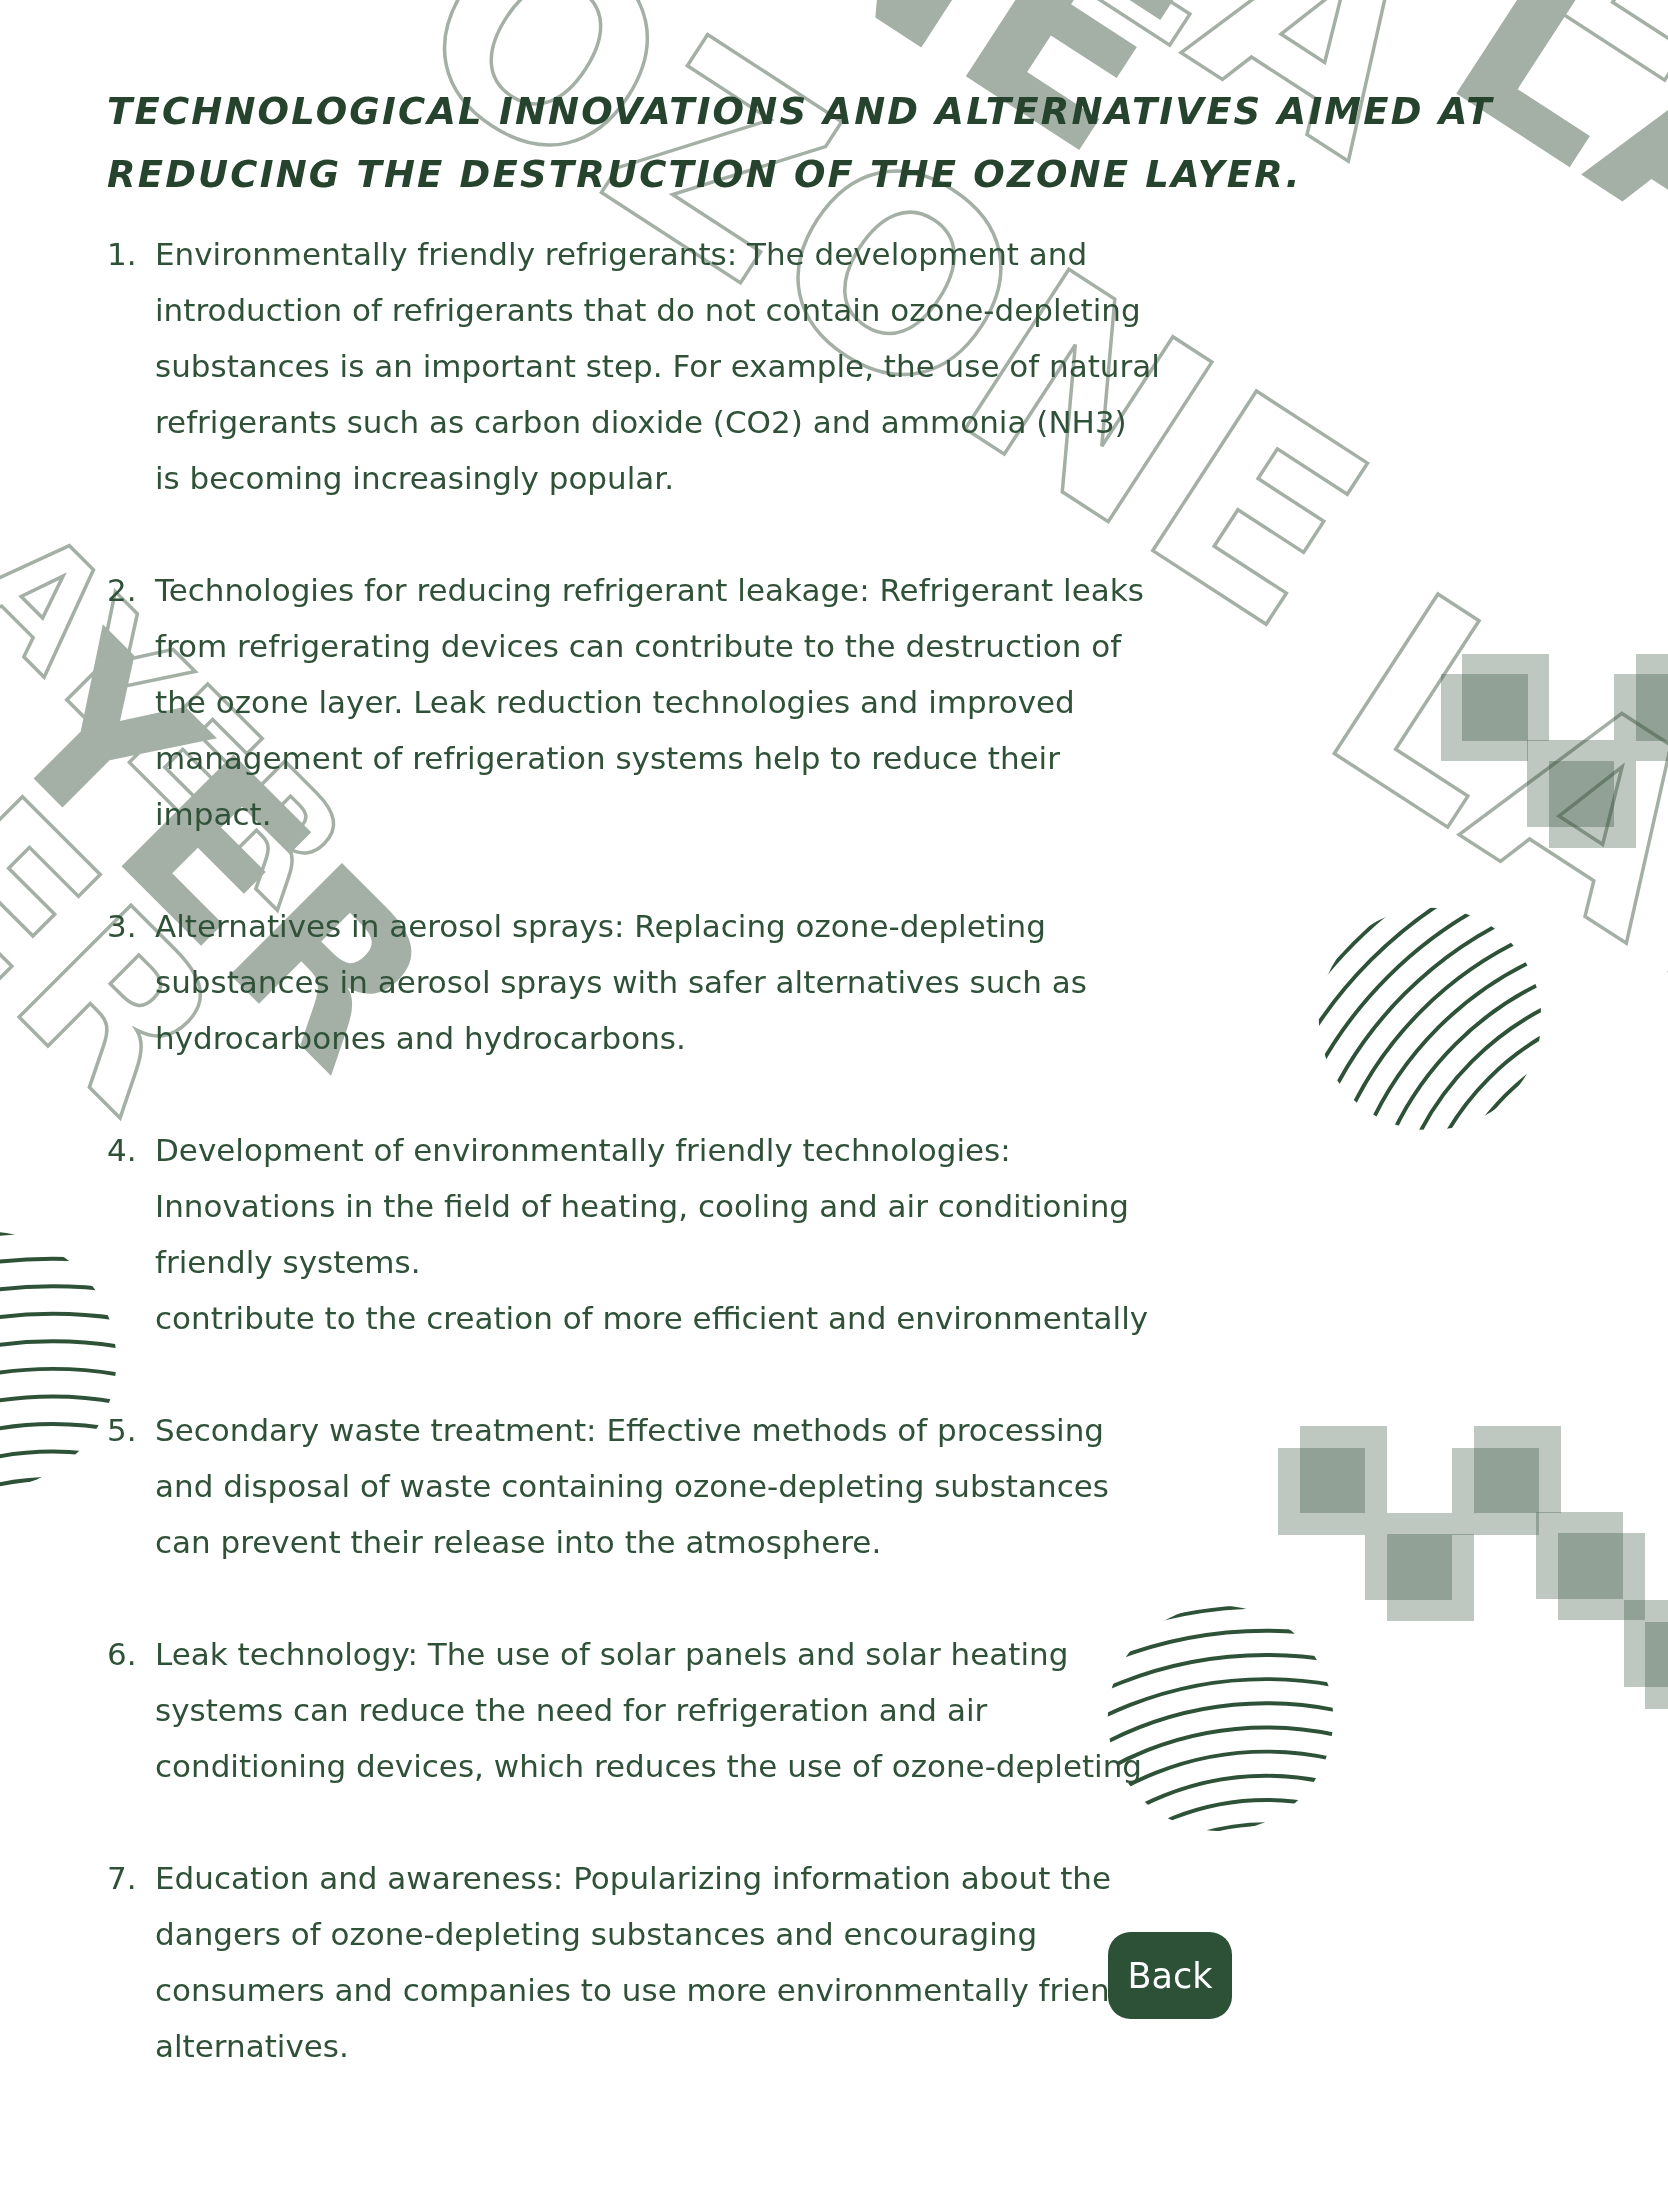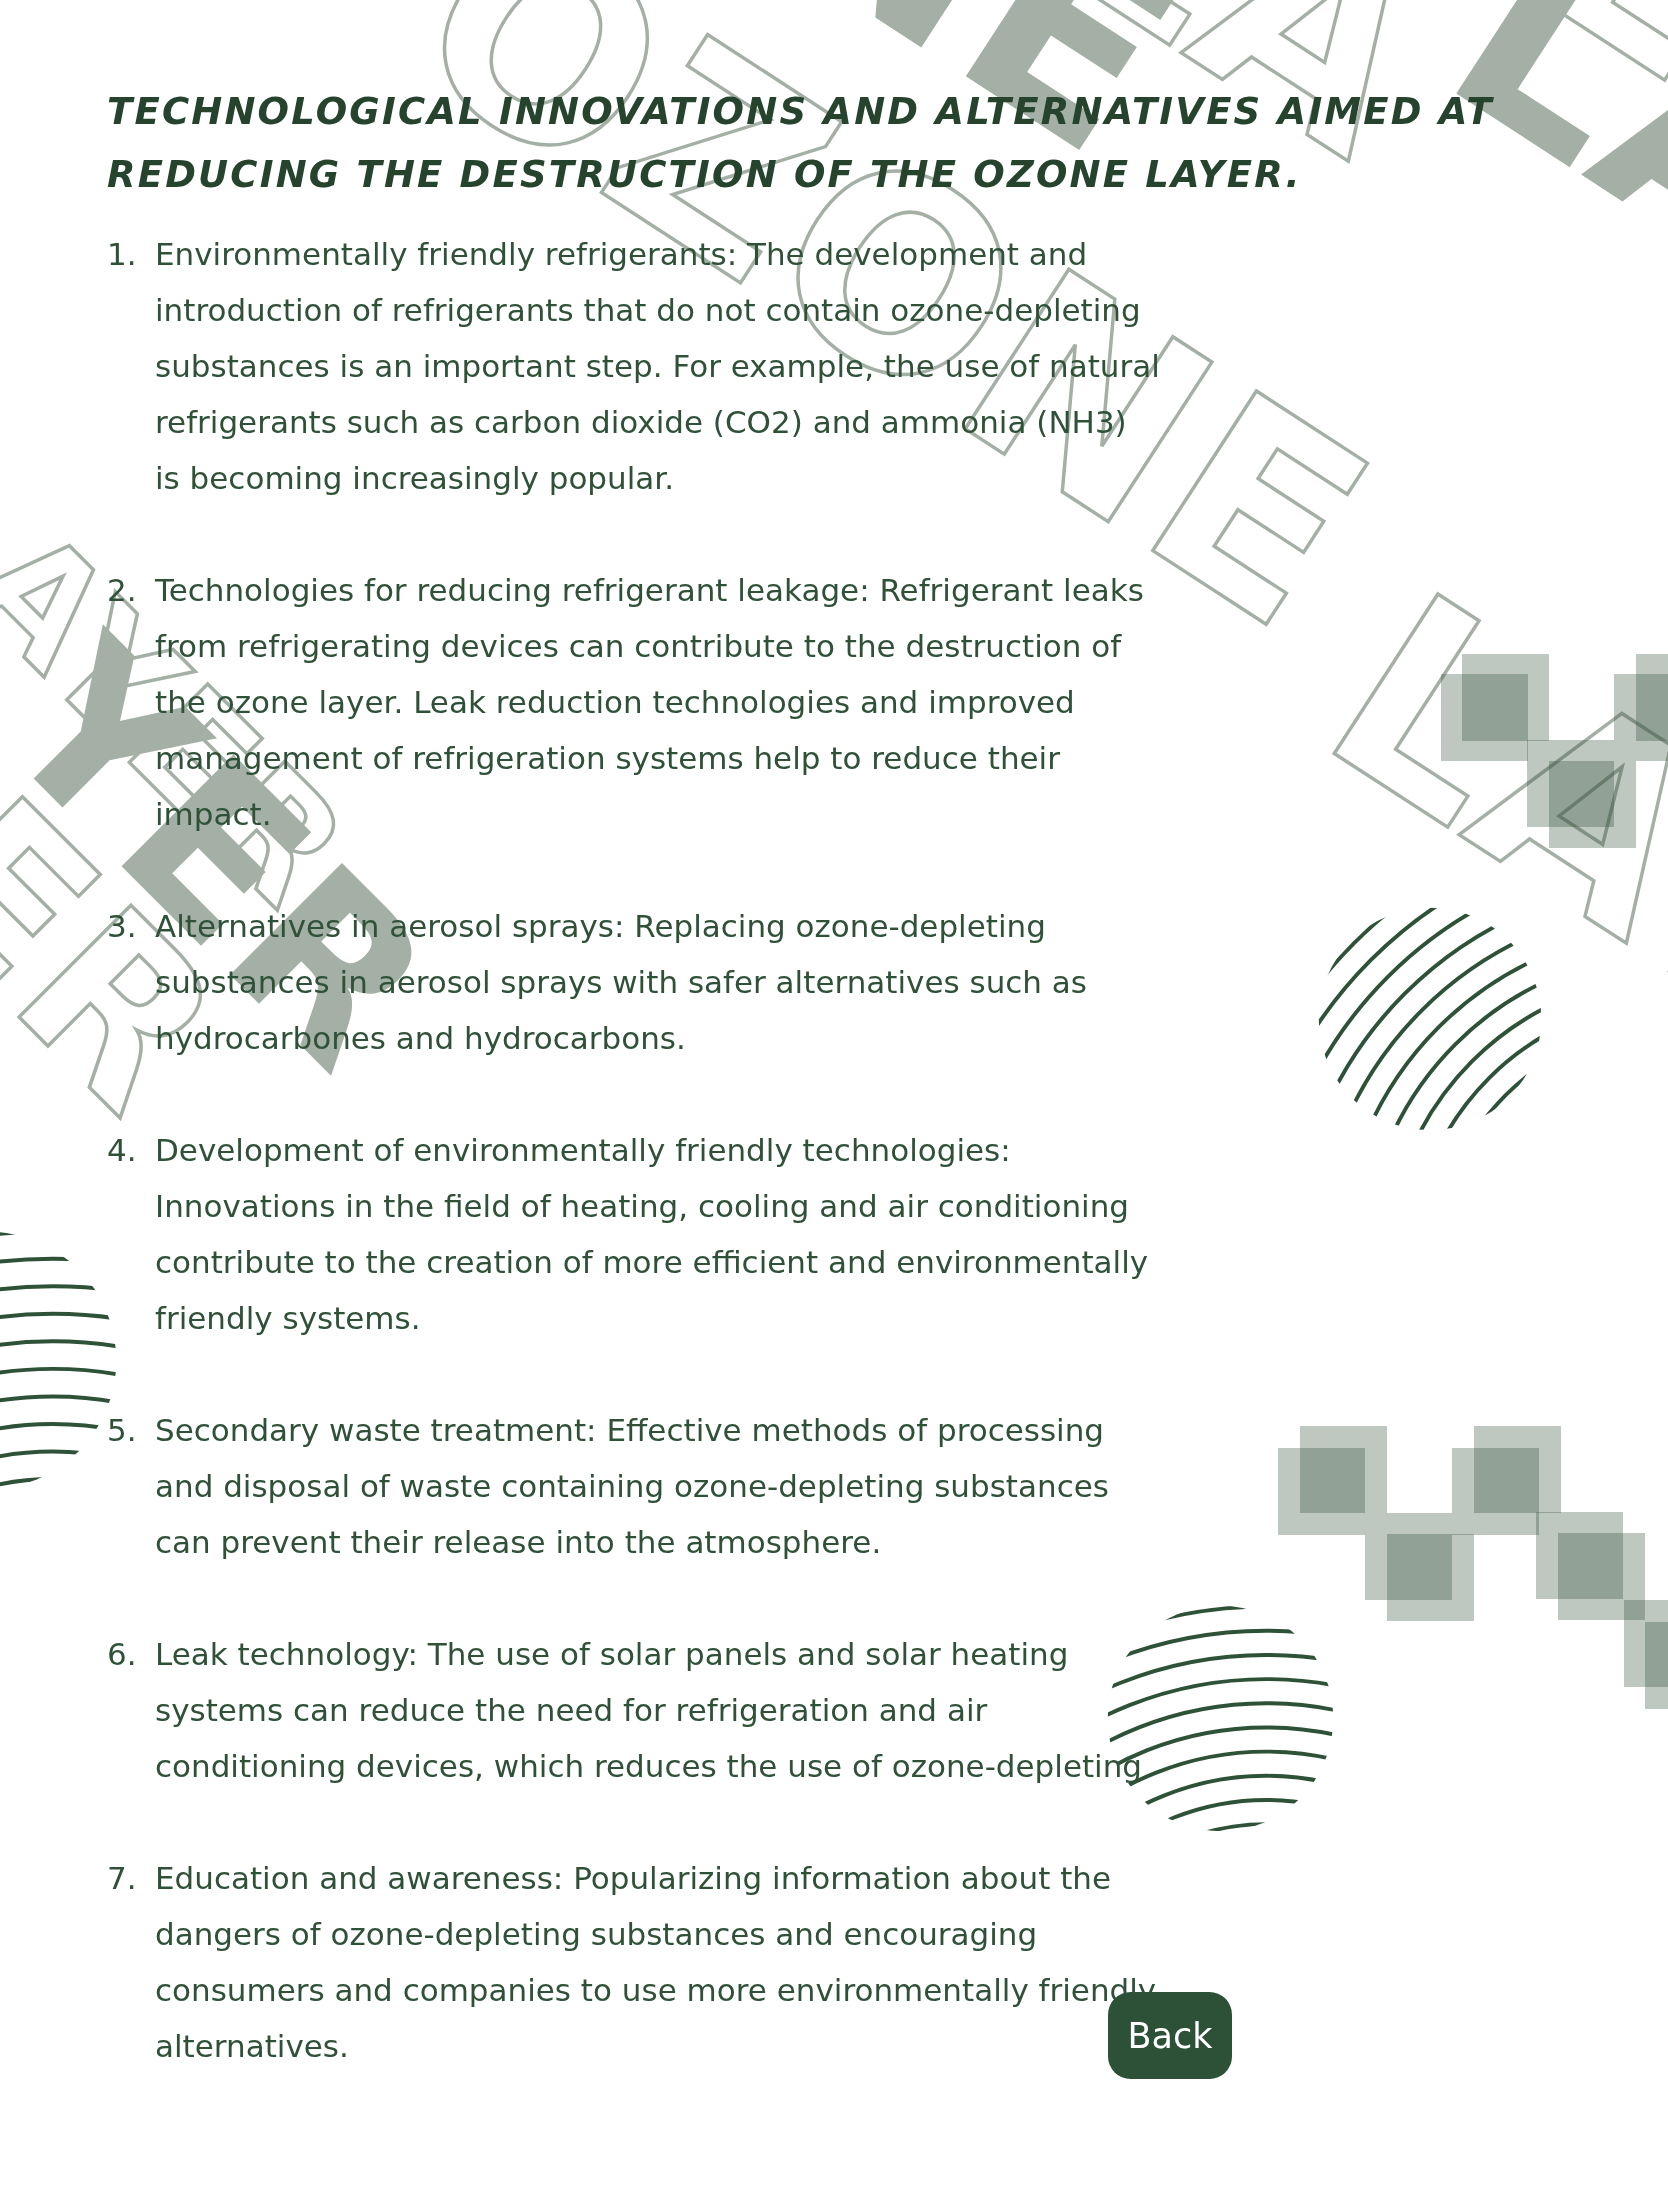--- a/index.html
+++ b/index.html
@@ -43,21 +43,21 @@
     position:absolute;left:107px;top:226px;z-index:2;
     margin:0;padding:0;list-style:none;
     font-size:31px;line-height:56px;
     color:var(--body);
   }
   .list li{display:flex;margin:0 0 56px 0;}
   .item-num{flex:0 0 48px;}
   .item-text div{white-space:nowrap;}
   
   .back-btn{
-    position:absolute;left:1108px;top:1992px;z-index:3;
+    position:absolute;left:1108px;top:1932px;z-index:3;
     width:124px;height:87px;
     border-radius:22.6px;border:none;
     display:flex;align-items:center;justify-content:center;
     font-family:"DejaVu Sans",sans-serif;
     font-size:35px;
     cursor:pointer;
   }
 </style>
 </head>
 <body>
@@ -181,22 +181,22 @@
           <div>Alternatives in aerosol sprays: Replacing ozone-depleting</div>
           <div>substances in aerosol sprays with safer alternatives such as</div>
           <div>hydrocarbones and hydrocarbons.</div>
         </span>
       </li>
       <li>
         <span class="item-num">4.</span>
         <span class="item-text">
           <div>Development of environmentally friendly technologies:</div>
           <div>Innovations in the field of heating, cooling and air conditioning</div>
+          <div>friendly systems.</div>
           <div>contribute to the creation of more efficient and environmentally</div>
-          <div>friendly systems.</div>
         </span>
       </li>
       <li>
         <span class="item-num">5.</span>
         <span class="item-text">
           <div>Secondary waste treatment: Effective methods of processing</div>
           <div>and disposal of waste containing ozone-depleting substances</div>
           <div>can prevent their release into the atmosphere.</div>
         </span>
       </li>

